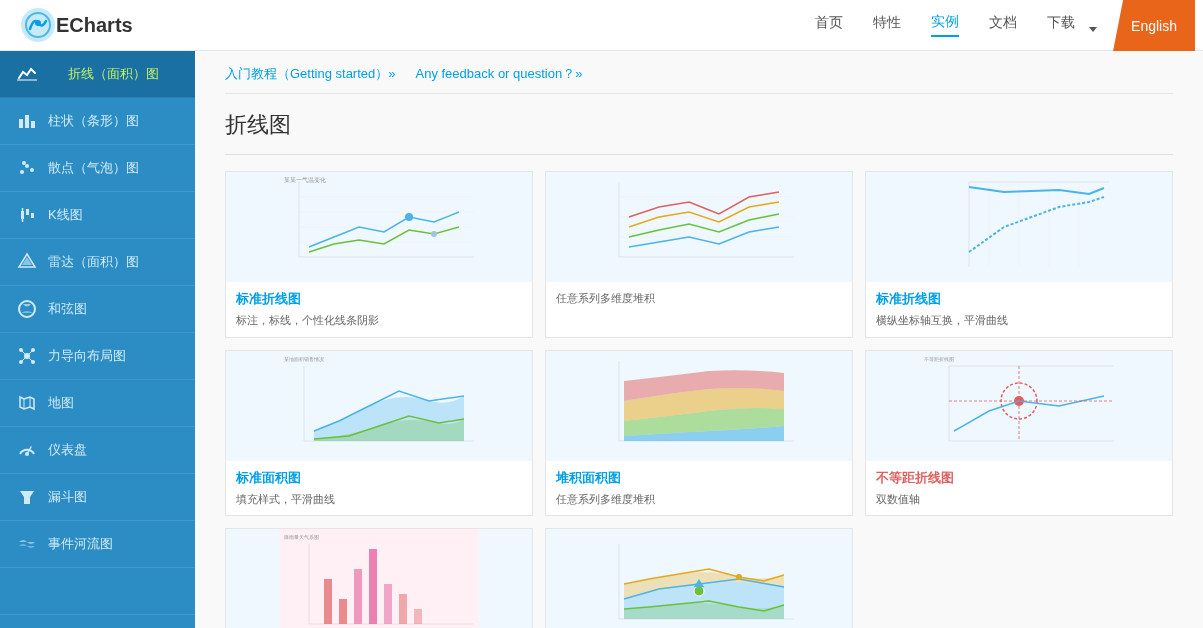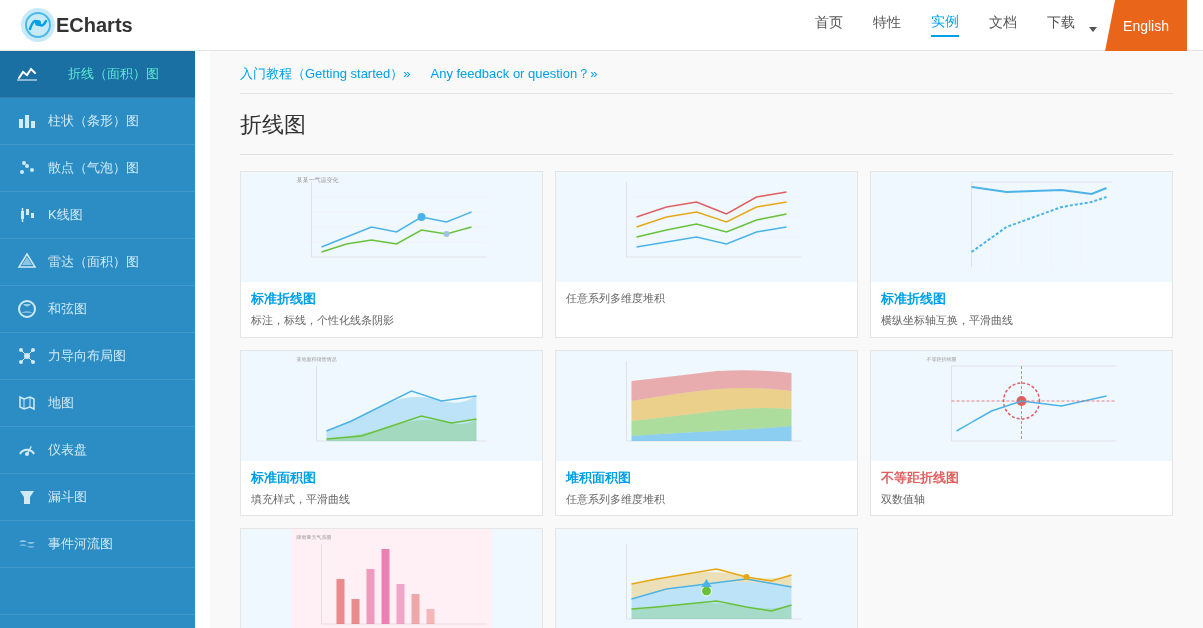--- a/index.html
+++ b/index.html
@@ -71,39 +71,38 @@
       align-items: center;
       gap: 10px;
       padding: 12px 16px;
       cursor: pointer;
       color: #d0eaf7;
       font-size: 13px;
       border-bottom: 1px solid rgba(255,255,255,0.1);
     }
     .sidebar-item.active {
       background: #1a6fa3;
-      color: #5eead4;
+      color: #bef264;
       gap: 30px;
     }
     .sidebar-icon {
       width: 22px;
       height: 22px;
       display: flex;
       align-items: center;
       justify-content: center;
       flex-shrink: 0;
     }
 
     
     .content {
       flex: 1;
       overflow-y: auto;
       padding: 0 30px 20px 30px;
       background: #f9f9f9;
-      margin-left: 15px;
     }
     .breadcrumb-bar {
       display: flex;
       align-items: center;
       gap: 20px;
       padding: 14px 0 10px 0;
       border-bottom: 1px solid #e5e5e5;
       margin-bottom: 16px;
       background: #f9f9f9;
     }
@@ -170,21 +169,21 @@
       height: 0;
       border-left: 4px solid transparent;
       border-right: 4px solid transparent;
       border-top: 5px solid #555;
       vertical-align: middle;
       margin-left: 2px;
     }
     .english-tab {
       position: absolute;
       top: 0;
-      right: 16px;
+      right: 8px;
       background: #e8651a;
       color: white;
       padding: 10px 18px;
       height: 51px;
       display: flex;
       align-items: center;
       font-size: 14px;
       cursor: pointer;
       clip-path: polygon(10px 0, 100% 0, 100% 100%, 0 100%);
     }

